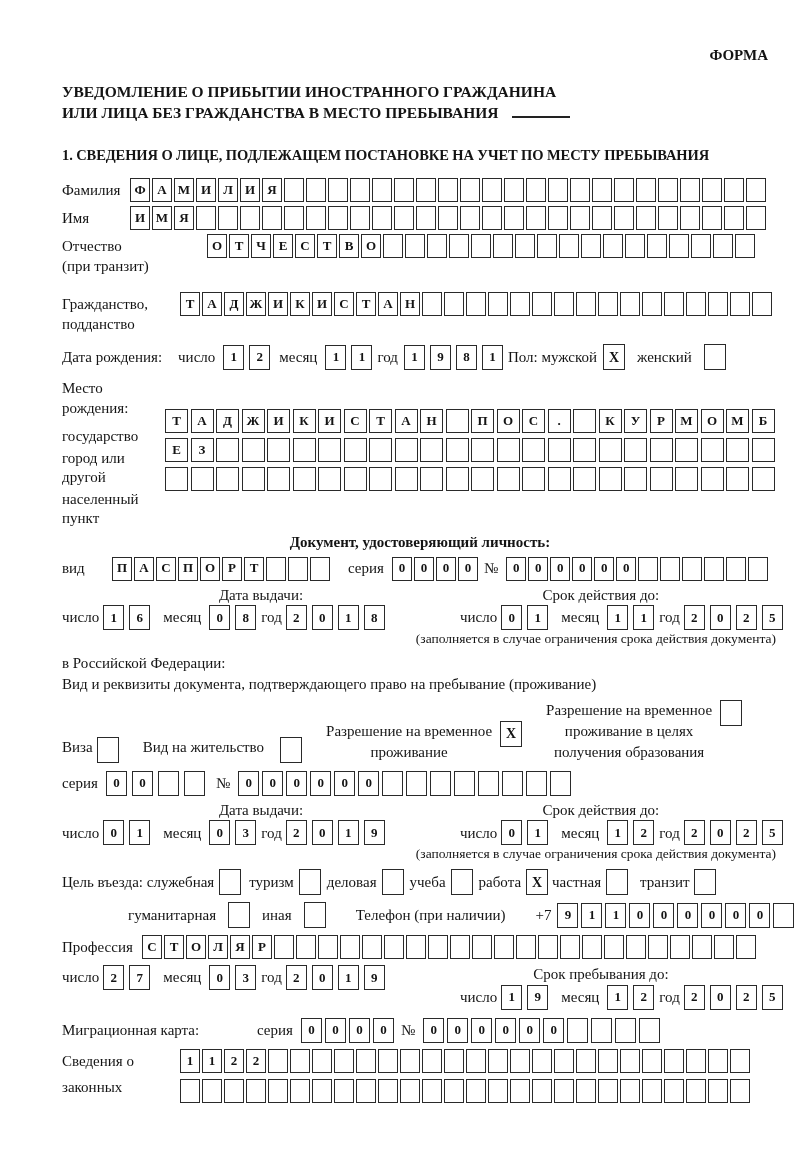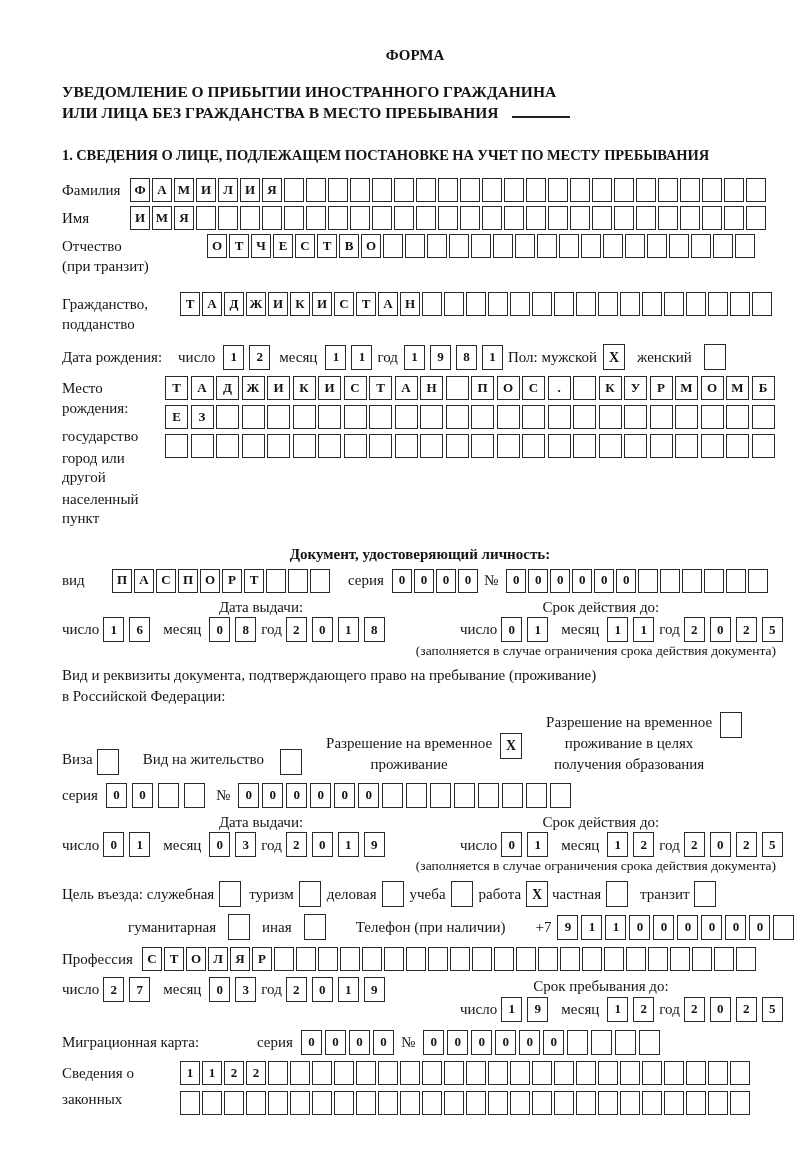--- a/index.html
+++ b/index.html
@@ -8,21 +8,21 @@
     width:800px; height:1163px; background:#ffffff; overflow:hidden;
     font-family:"Liberation Serif","DejaVu Serif",serif;
     color:#141414; font-size:15px; line-height:1.25;
   }
   .page { padding:36px 22px 0 62px; width:800px; height:1163px; }
 
   
   .appendix { margin-left:auto; width:178px; font-size:13.5px; }
   .appendix div { white-space:nowrap; }
   .appendix-small { font-size:12.5px; margin-top:5px; }
-  .forma { text-align:center; font-weight:bold; font-size:15px; margin-top:10px; padding-right:10px; }
+  .forma { text-align:right; font-weight:bold; font-size:15px; margin-top:10px; padding-right:10px; }
 
   .title { text-align:left; font-weight:bold; font-size:15.5px; margin-top:16px; line-height:1.4; }
   .title-underline { display:inline-block; width:58px; border-bottom:2px solid #222; margin-left:14px; height:14px; }
 
   .section-heading { font-weight:bold; font-size:14.5px; margin-top:22px; letter-spacing:-0.1px; }
 
   .form-body { margin-top:14px; }
   .row { display:flex; align-items:flex-start; margin-bottom:4px; }
   .label { flex:none; padding-top:3px; }
 
@@ -266,21 +266,21 @@
         </div>
       <span>Пол: мужской</span>
       <div class="gap6"></div>
       <div class="checkbox">X</div>
       <div class="gap12"></div>
       <span>женский</span>
       <div class="gap12"></div>
       <div class="checkbox"></div>
     </div>
 
-    <div class="row" style="margin-bottom:16px;">
+    <div class="row" style="margin-bottom:4px;align-items:center;">
       <div class="label lw-birthplace two-line">
         <div>Место рождения:</div>
         <div style="margin-top:9px;">государство</div>
         <div style="margin-top:2px;">город или другой</div>
         <div style="margin-top:2px;">населенный пункт</div>
       </div>
       <div class="bp-rows">
         <div class="cells wide">
             <div class="cell">Т</div>
             <div class="cell">А</div>
@@ -455,22 +455,22 @@
               <div class="cell">2</div>
               <div class="cell">0</div>
               <div class="cell">2</div>
               <div class="cell">5</div>
             </div>
         </div>
       </div>
     </div>
     <div class="note-right">(заполняется в случае ограничения срока действия документа)</div>
 
+    <div class="res-line">в Российской Федерации:</div>
     <div class="res-line">Вид и реквизиты документа, подтверждающего право на пребывание (проживание)</div>
-    <div class="res-line">в Российской Федерации:</div>
 
     <div class="opt-row">
       <div class="opt">
         <div class="opt-label left-align">Виза</div>
         <div class="checkbox" style="margin-left:4px;"></div>
       </div>
       <div class="gap24"></div>
       <div class="opt">
         <div class="opt-label left-align">Вид на жительство</div>
         <div class="checkbox" style="margin-left:16px;"></div>

